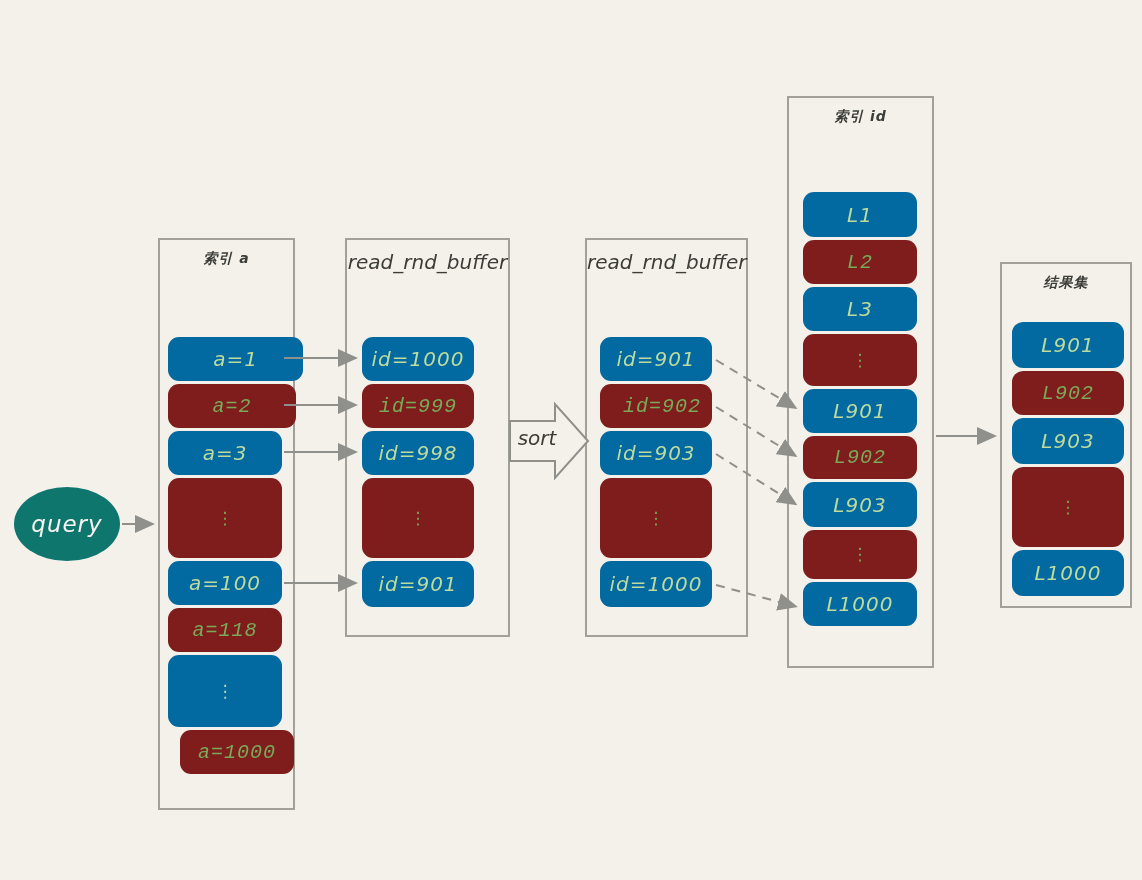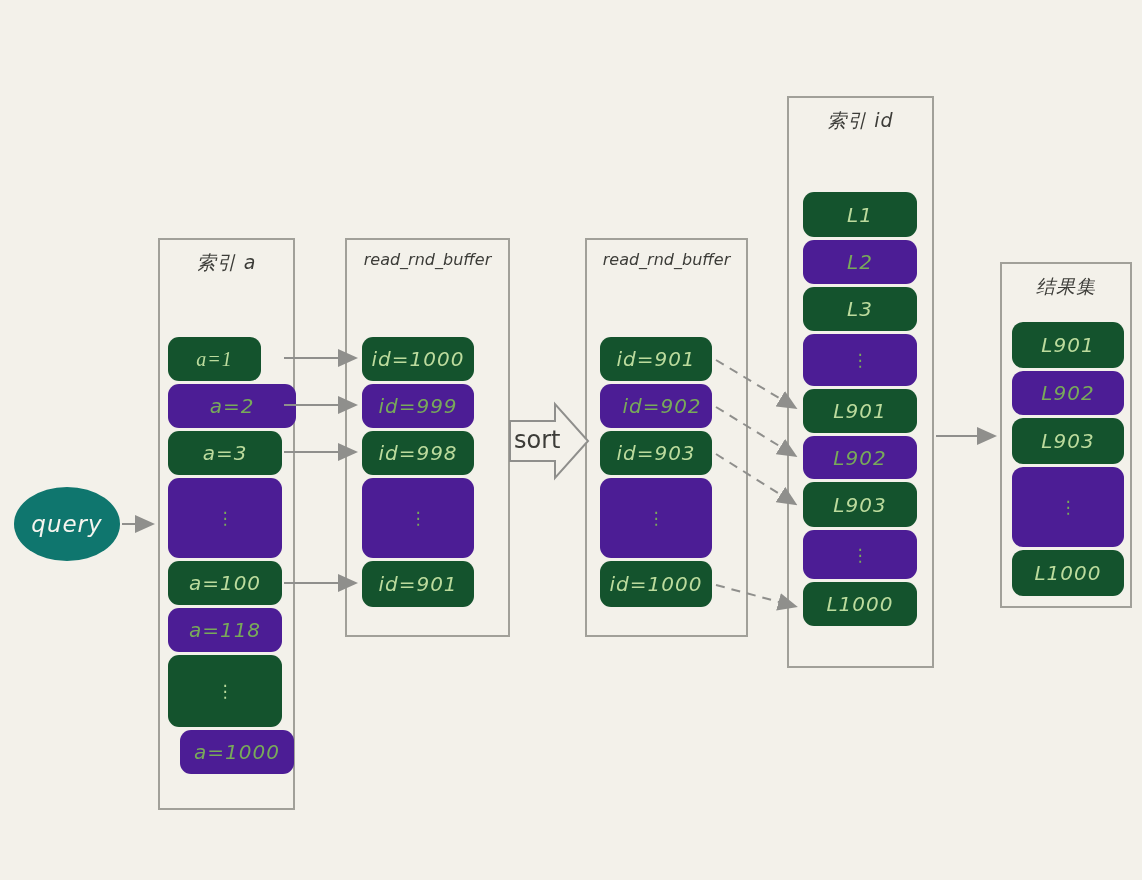--- a/index.html
+++ b/index.html
@@ -13,81 +13,82 @@
   .box {
     position: absolute;
     border: 2px solid #a1a099;
     background: transparent;
     box-sizing: border-box;
   }
   .box-title {
     position: absolute;
     left: 0; right: 0; top: 10px;
     text-align: center;
-    font-size: 19px;
-    font-weight: normal;
+    font-size: 14px;
+    font-weight: bold;
     font-style: italic;
     color: #3c3c38;
     letter-spacing: 1px;
     white-space: nowrap;
   }
-  .box-title.latin { font-weight: normal; font-size: 16px; letter-spacing: 0; }
+  .box-title.latin { font-weight: normal; font-size: 20px; letter-spacing: 0; }
   .cell {
     position: absolute;
     border-radius: 11px;
     display: flex;
     align-items: center;
     justify-content: center;
     font-size: 20px;
     font-style: italic;
     letter-spacing: 1px;
     box-sizing: border-box;
   }
-  .cell.dark  { background: #14532d; color: #bcdb9d; }
-  .cell.light { background: #4c1d95; color: #78aa59; }
+  .cell.dark  { background: #0369a1; color: #bcdb9d; }
+  .cell.light { background: #7f1d1d; color: #78aa59; font-family: Liberation Mono, monospace; }
   .cell.ellipsis { font-size: 17px; font-style: normal; letter-spacing: 0; }
   .query-ellipse {
     position: absolute;
     left: 14px; top: 487px;
     width: 106px; height: 74px;
     background: #0f766e;
     border-radius: 50%;
     display: flex; align-items: center; justify-content: center;
     color: #f6f5ef;
     font-size: 23px;
     font-style: italic;
     letter-spacing: 1px;
   }
   .sort-label {
     position: absolute;
     left: 514px; top: 426px;
     width: 46px;
     text-align: center;
-    font-size: 24px;
+    font-size: 20px;
+    font-style: italic;
     color: #3c3c38;
   }
   svg.arrows {
     position: absolute;
     left: 0; top: 0;
     width: 1142px; height: 880px;
     pointer-events: none;
   }
 </style>
 </head>
 <body>
 
 <div class="canvas">
 
   <div class="query-ellipse">
     <span>query</span>
   </div>
 
   <div class="box" style="left:158px; top:238px; width:137px; height:572px;">
     <div class="box-title">索引 a</div>
-  <div class="cell dark" style="left: 8px; top: 97px; width: 93px; height: 44px; font-family: Liberation Serif, serif;">a=1</div>
+  <div class="cell dark" style="left: 8px; top: 97px; width: 135px; height: 44px;">a=1</div>
       <div class="cell light" style="left: 8px; top: 144px; width: 128px; height: 44px;">a=2</div>
       <div class="cell dark" style="left: 8px; top: 191px; width: 114px; height: 44px;">a=3</div>
       <div class="cell light ellipsis" style="left: 8px; top: 238px; width: 114px; height: 80px;">⋮</div>
       <div class="cell dark" style="left: 8px; top: 321px; width: 114px; height: 44px;">a=100</div>
       <div class="cell light" style="left: 8px; top: 368px; width: 114px; height: 44px;">a=118</div>
       <div class="cell dark ellipsis" style="left: 8px; top: 415px; width: 114px; height: 72px;">⋮</div>
       <div class="cell light" style="left: 20px; top: 490px; width: 114px; height: 44px;">a=1000</div>
     </div>
 
   <div class="box" style="left:345px; top:238px; width:165px; height:399px;">

